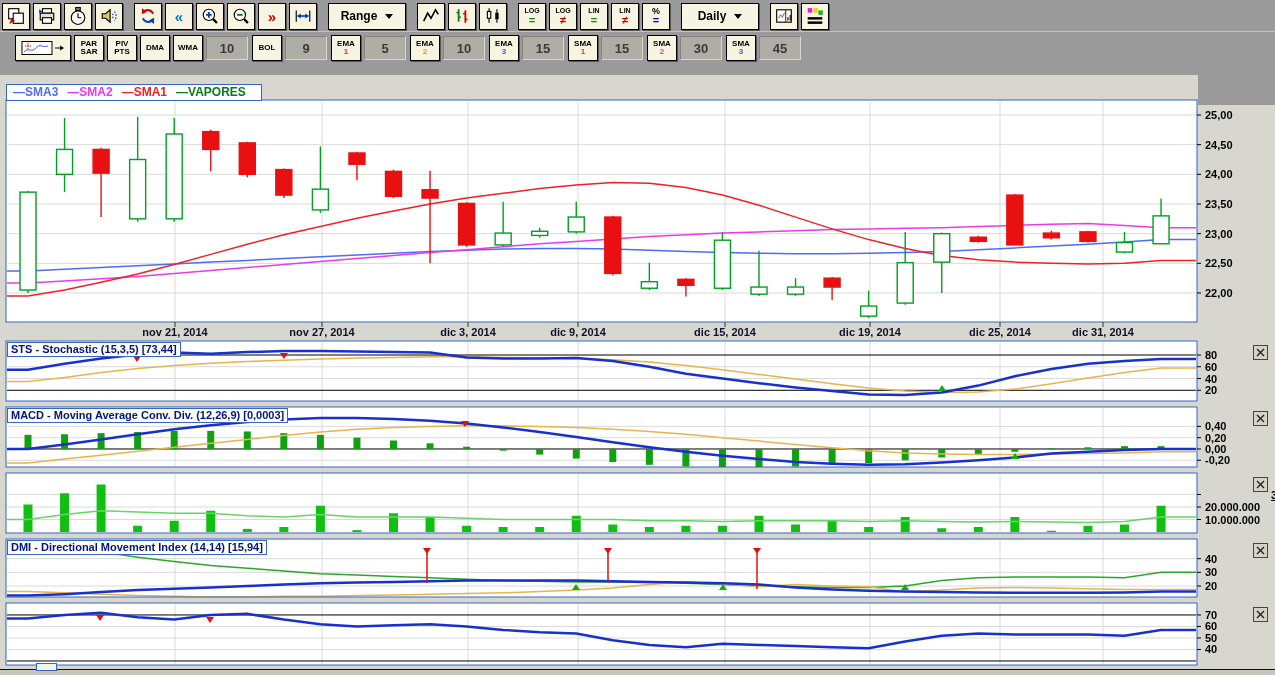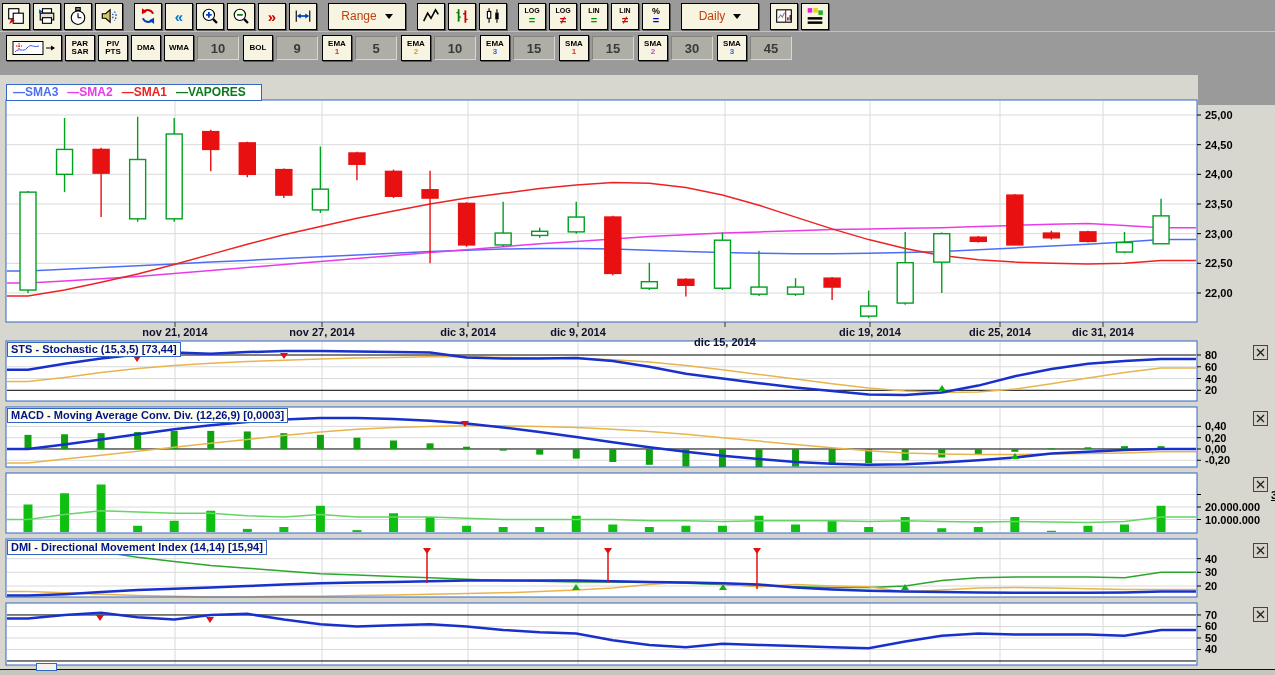--- a/index.html
+++ b/index.html
@@ -1,28 +1,28 @@
 <!DOCTYPE html>
 <html><head>
 <meta charset="utf-8">
 <style>
   html,body{margin:0;padding:0;background:#808080}
   #root{position:relative;width:1275px;height:675px;overflow:hidden;background:#d7d7cf;
         font-family:"Liberation Sans","DejaVu Sans",sans-serif}
   #tbzone{position:absolute;left:0;top:0;width:1275px;height:75px;background:#9a9a9a;z-index:2}
   .tb{display:flex;align-items:center}
   .tb1{height:32px;border-bottom:1px solid #c2c2c2;padding:2px 2px 1px 2px;box-sizing:border-box}
-  .tb2{height:32px;padding:2px 6px;box-sizing:border-box}
+  .tb2{height:32px;padding:2px 15px;box-sizing:border-box}
   .tbtn{height:27px;min-width:28px;background:#f8f4e2;border:1px solid #000;box-shadow:1px 1px 0 #555;
         display:flex;align-items:center;justify-content:center;flex-direction:column;
         padding:0;margin-right:3px;box-sizing:border-box;cursor:default}
   .tbtn svg{display:block}
   .glyph{font-size:15px;font-weight:bold;line-height:15px}
   .wide{min-width:78px;flex-direction:row;justify-content:center;gap:8px;font-size:12px;
-        font-weight:normal;color:#c2410c;padding:0 5px}
+        font-weight:bold;color:#000000;padding:0 5px}
   .darr{width:0;height:0;border-left:4px solid transparent;border-right:4px solid transparent;
         border-top:5px solid #000}
   .gap{width:8px;flex:0 0 auto}
   .scale .l1{font-size:7px;font-weight:bold;line-height:8px;color:#000;letter-spacing:0}
   .scale .l2{font-size:11px;font-weight:bold;line-height:10px}
   .c-green{color:#009000}.c-red{color:#d00000}.c-blue{color:#0000cc}
   .ibtn{height:26px;min-width:30px;background:#f8f4e2;border:1px solid #000;box-shadow:1px 1px 0 #555;
         display:flex;flex-direction:column;align-items:center;justify-content:center;
         margin-right:3px;box-sizing:border-box;padding:0 2px}
   .il1{font-size:8px;font-weight:bold;line-height:8px;color:#000}
@@ -603,17 +603,17 @@
     <div class="ylab" style="left: 1205px; top: 643.471px;">40</div>
     <div class="closebtn" style="left: 1253px; top: 607px;">
       <svg width="9" height="9" viewBox="0 0 9 9">
         <path d="M1 1L8 8M8 1L1 8" stroke="#222" stroke-width="1.4"></path>
       </svg>
     </div>
     <div class="xlab" style="left: 175px; top: 326px;">nov 21, 2014</div>
     <div class="xlab" style="left: 322px; top: 326px;">nov 27, 2014</div>
     <div class="xlab" style="left: 468px; top: 326px; text-align: center;">dic 3, 2014</div>
     <div class="xlab" style="left: 578px; top: 326px;">dic 9, 2014</div>
-    <div class="xlab" style="left: 725px; top: 336px;">dic 15, 2014</div>
+    <div class="xlab" style="left: 725px; top: 326px;">dic 15, 2014</div>
     <div class="xlab" style="left: 870px; top: 326px;">dic 19, 2014</div>
     <div class="xlab" style="left: 1000px; top: 326px;">dic 25, 2014</div>
     <div class="xlab" style="left: 1103px; top: 326px;">dic 31, 2014</div>
   </div>
 
 </body></html>

